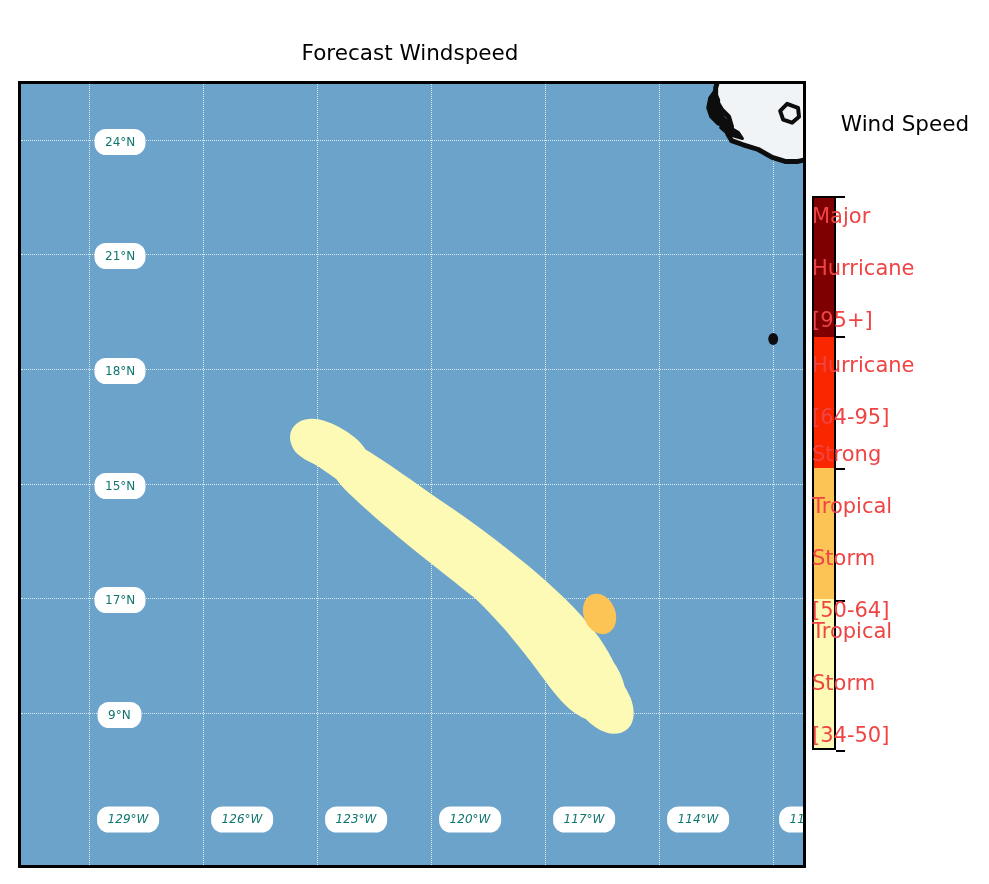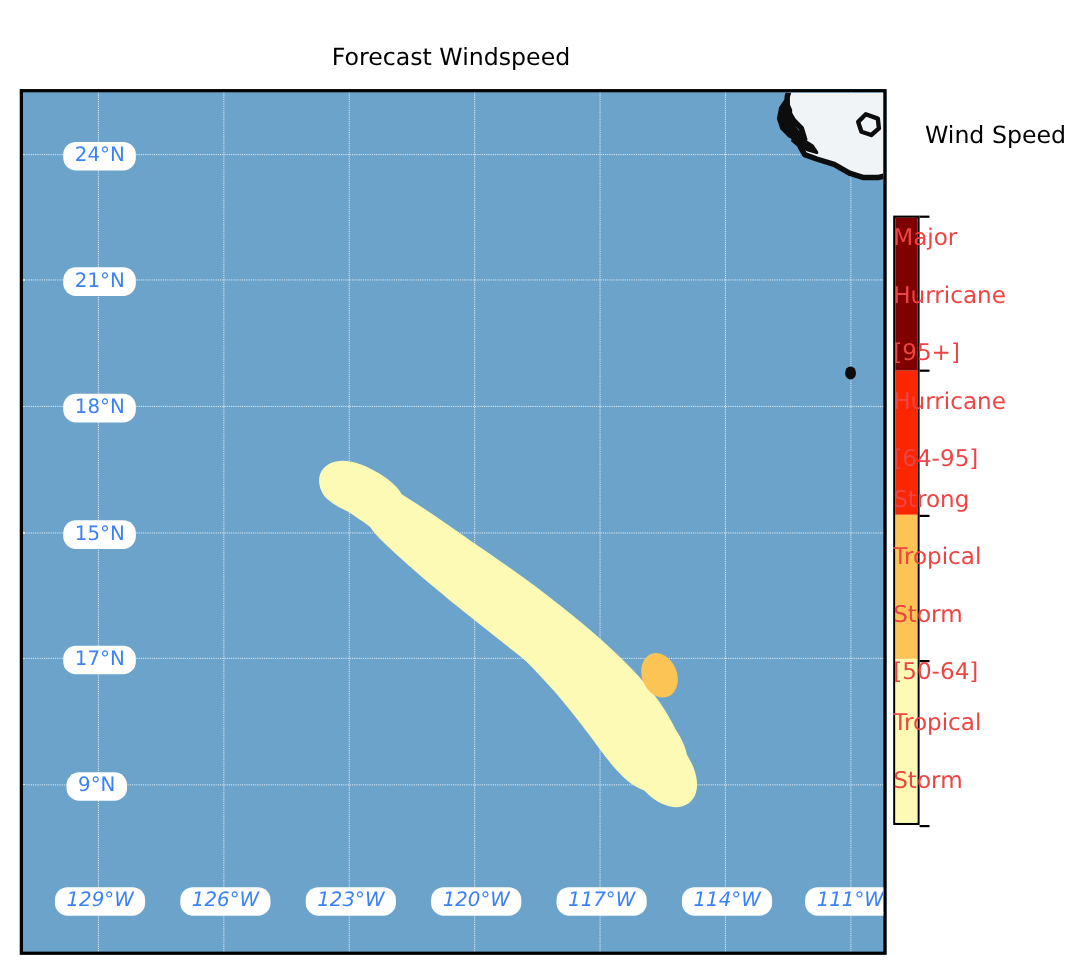--- a/index.html
+++ b/index.html
@@ -59,28 +59,29 @@
     position: absolute;
     top: 0;
     height: 100%;
     width: 0;
     border-left: 1.6px dotted rgba(255,255,255,0.78);
   }
 
   
   .tick-label {
     position: absolute;
-    font-size: 18px;
-    color: #3b82f6;
+    font-size: 12px;
+    color: #0f766e;
     background: #ffffff;
     border-radius: 9px;
     padding: 3px 8px 4px 8px;
     white-space: nowrap;
     line-height: 14px;
     box-shadow: 0 0 0 2.5px #ffffff;
+    margin-left: 37px;
   }
   .tick-lat { transform: translateY(-50%); }
   .tick-lon { transform: translateX(-50%); font-style: italic; }
 
   
   #land-layer {
     position: absolute;
     inset: 0;
     pointer-events: none;
   }
@@ -262,13 +263,14 @@
 <div class="cbar-label" style="top:532px">
   <div>Strong</div>
   <div>Tropical</div>
   <div>Storm</div>
   <div>[50-64]</div>
 </div>
 
 <div class="cbar-label" style="top:683px">
   <div>Tropical</div>
   <div>Storm</div>
+  <div>[34-50]</div>
 </div>
 
 </body></html>

